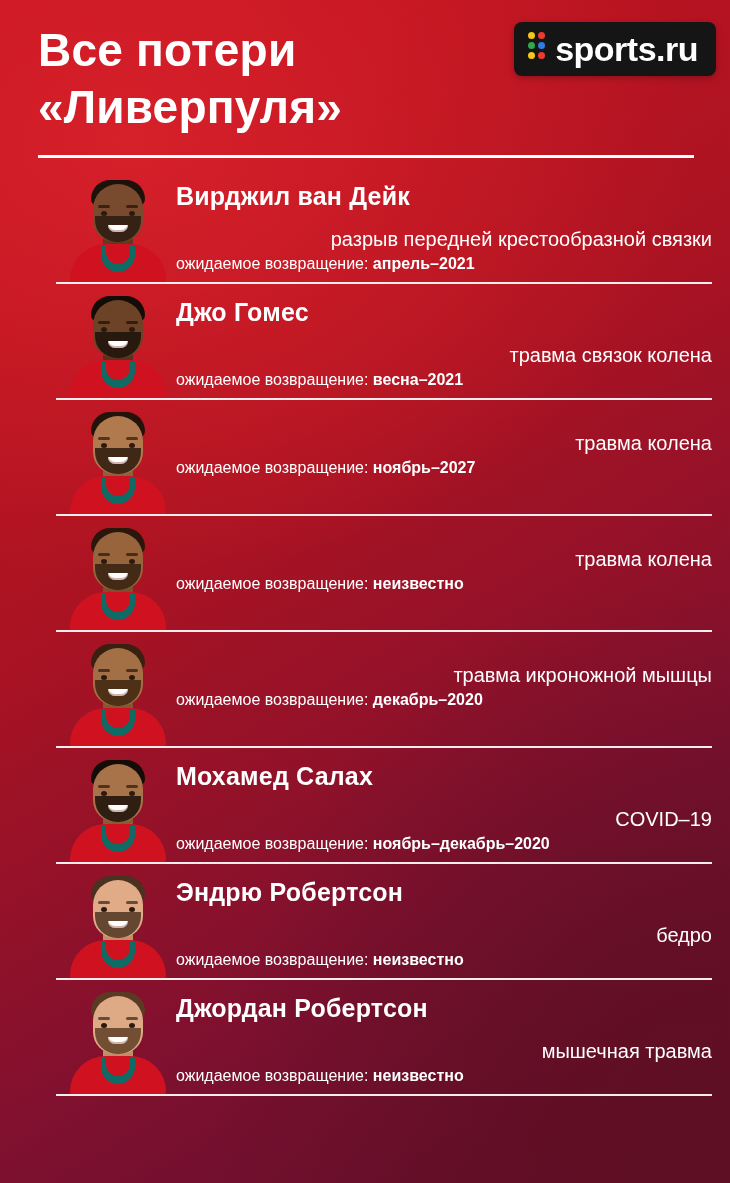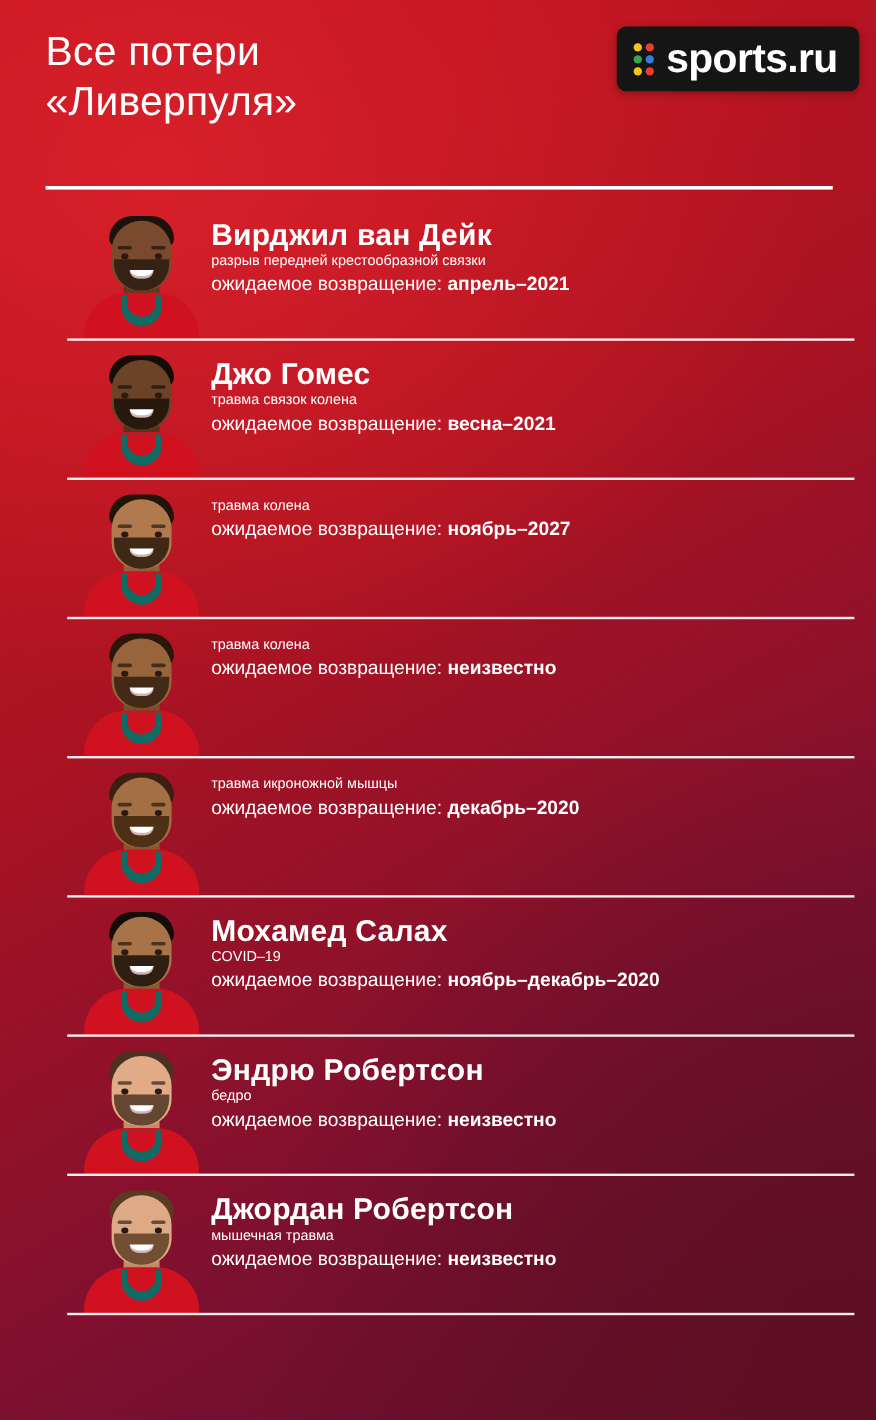--- a/index.html
+++ b/index.html
@@ -28,21 +28,21 @@
 
   
   .logo-badge {
     position: absolute;
     top: 22px;
     right: 14px;
     background: #151515;
     border-radius: 8px;
     padding: 10px 18px 10px 14px;
     display: flex;
-    align-items: center;
+    align-items: flex-start;
     gap: 10px;
     box-shadow: 0 2px 6px rgba(0,0,0,0.25);
   }
   .logo-dots {
     display: grid;
     grid-template-columns: repeat(2, 7px);
     grid-template-rows: repeat(3, 7px);
     gap: 3px;
   }
   .logo-dots i {
@@ -64,22 +64,22 @@
     letter-spacing: -0.5px;
     line-height: 1;
   }
 
   
   .title {
     position: absolute;
     top: 22px;
     left: 38px;
     color: #ffffff;
-    font-size: 34px;
-    font-weight: normal;
+    font-size: 46px;
+    font-weight: bold;
     line-height: 1.24;
     letter-spacing: 0.2px;
     width: 430px;
     white-space: pre-line;
   }
 
   .top-rule {
     position: absolute;
     top: 155px;
     left: 38px;
@@ -235,23 +235,24 @@
   }
   .player-name {
     color: #ffffff;
     font-size: 25px;
     font-weight: bold;
     line-height: 1.12;
     letter-spacing: 0.2px;
   }
   .player-injury {
     color: #ffffff;
-    font-size: 12px;
+    font-size: 20px;
     line-height: 1.3;
-    margin-top: 0;
+    margin-top: 16px;
+    text-align: right;
   }
   .player-return {
     color: #ffffff;
     font-size: 16px;
     line-height: 1.3;
     margin-top: 2px;
   }
   .player-return b {
     font-weight: bold;
   }

